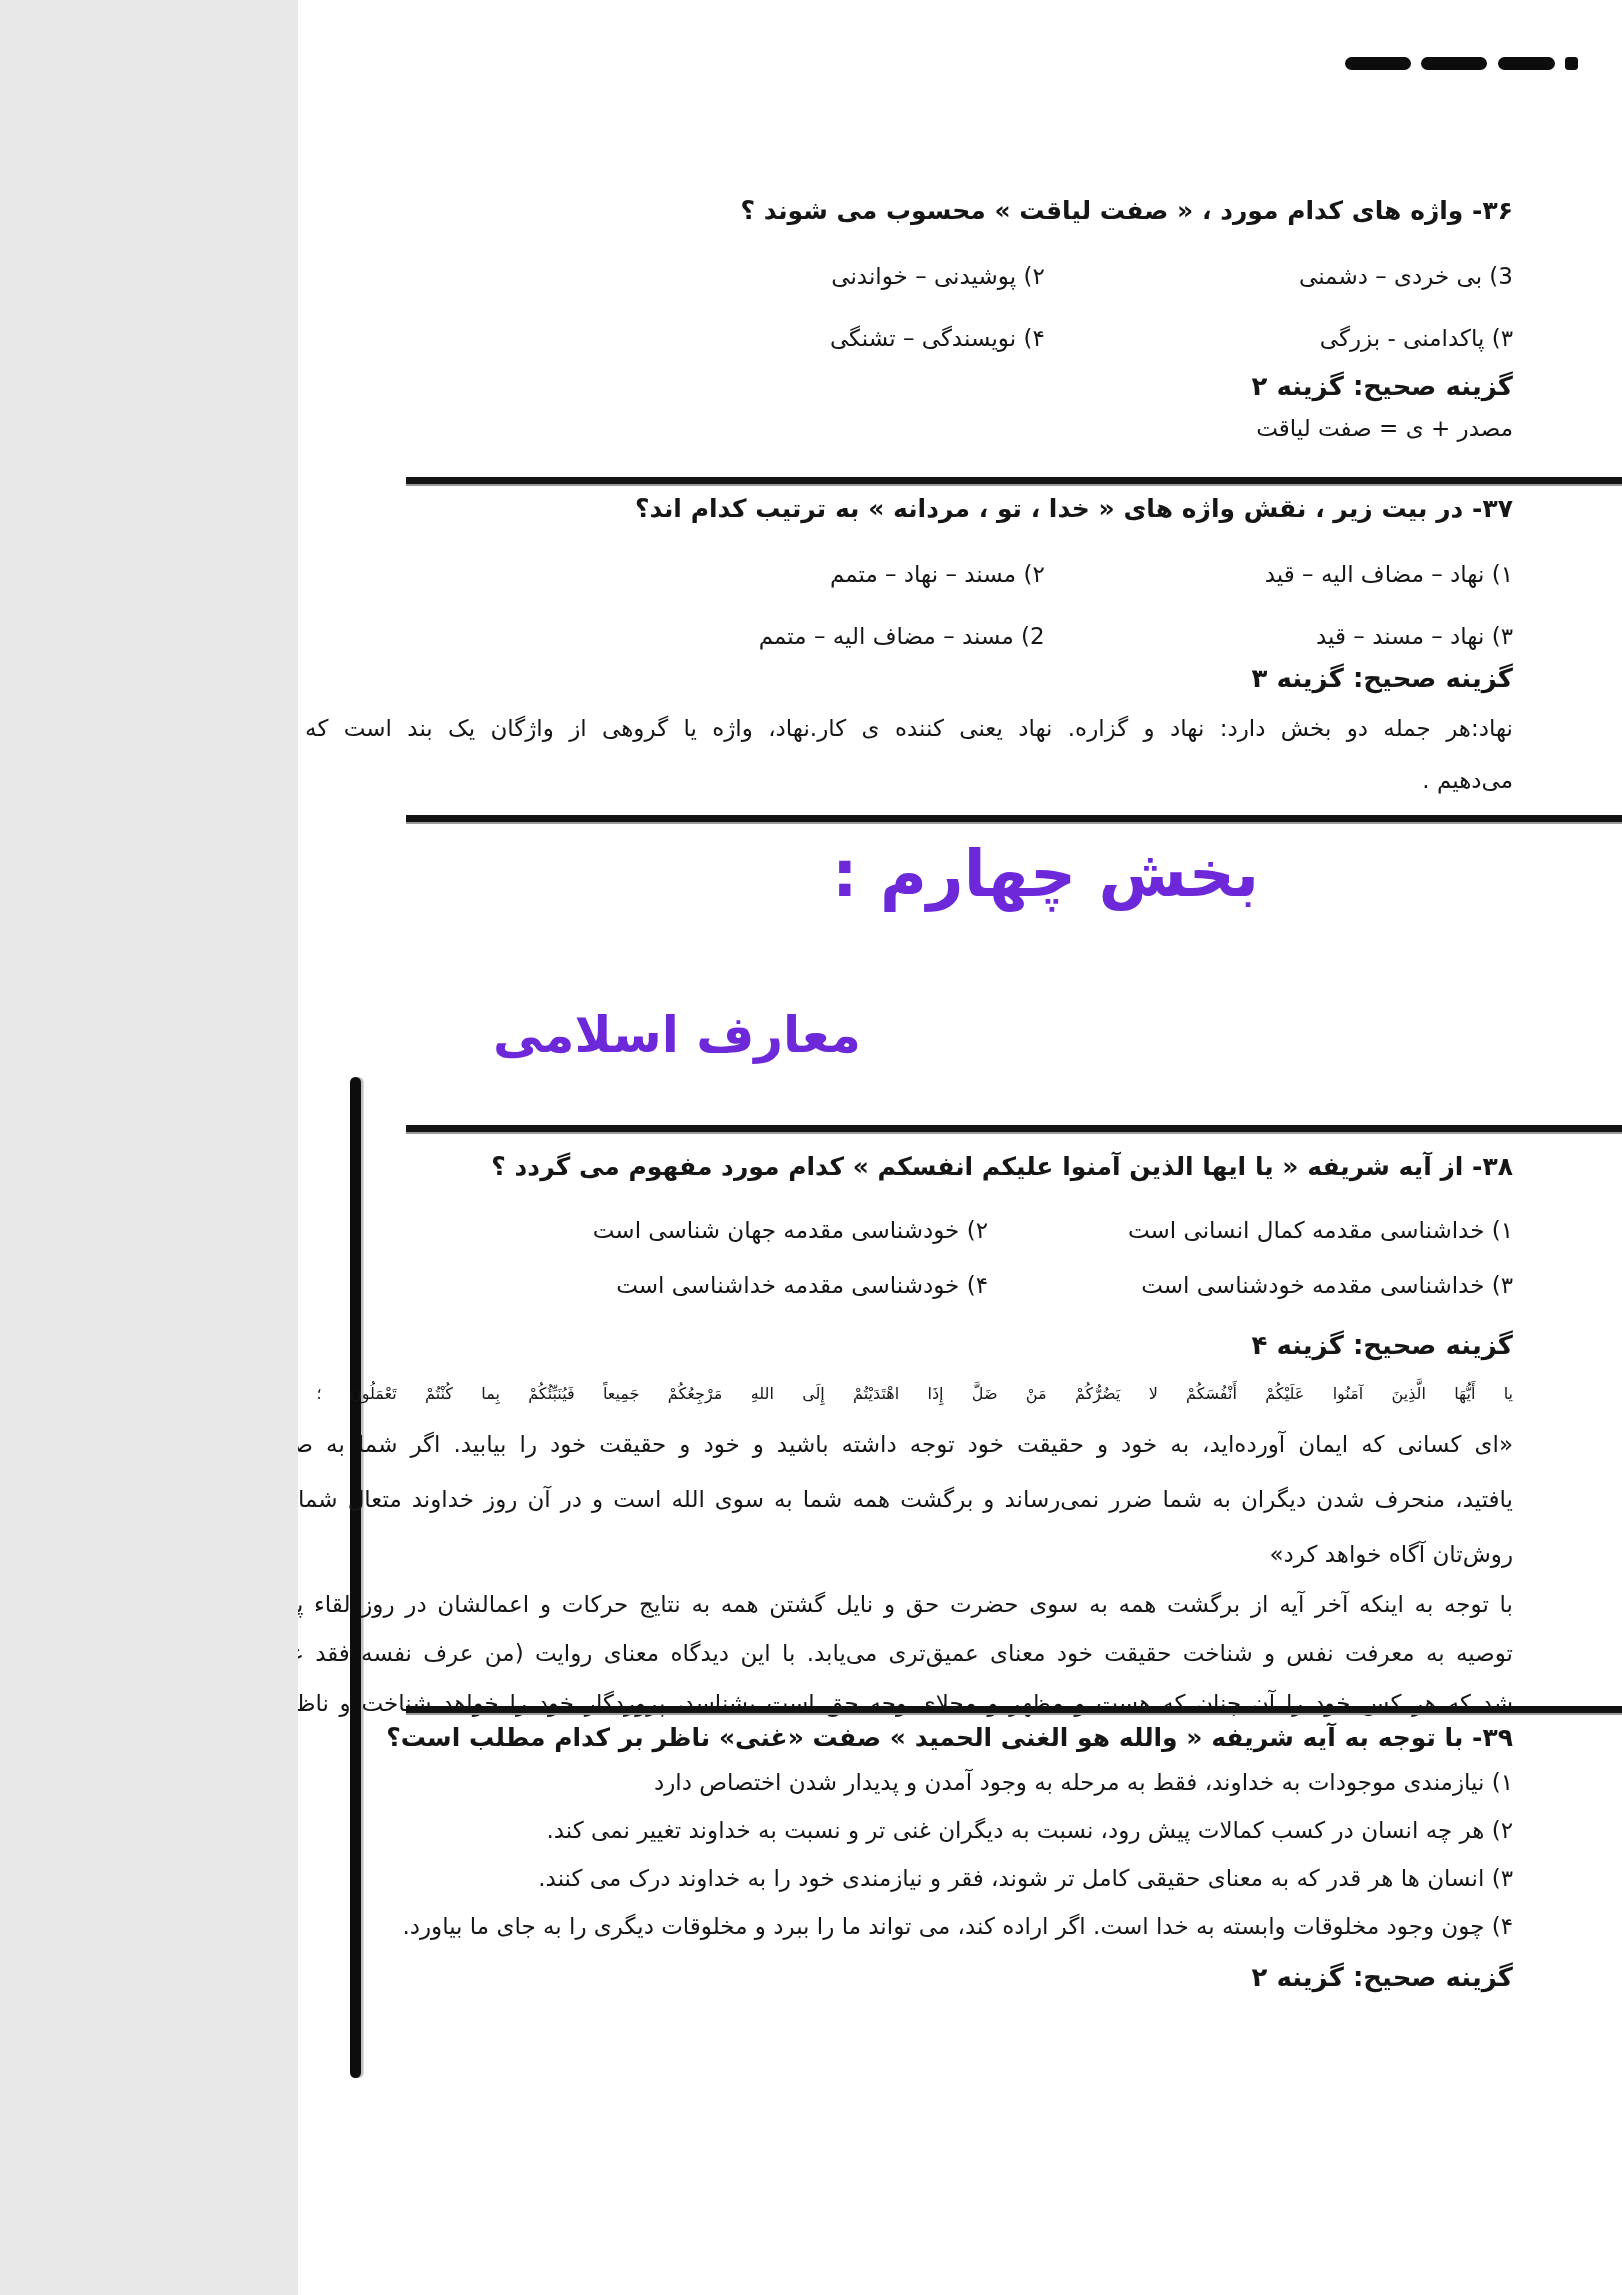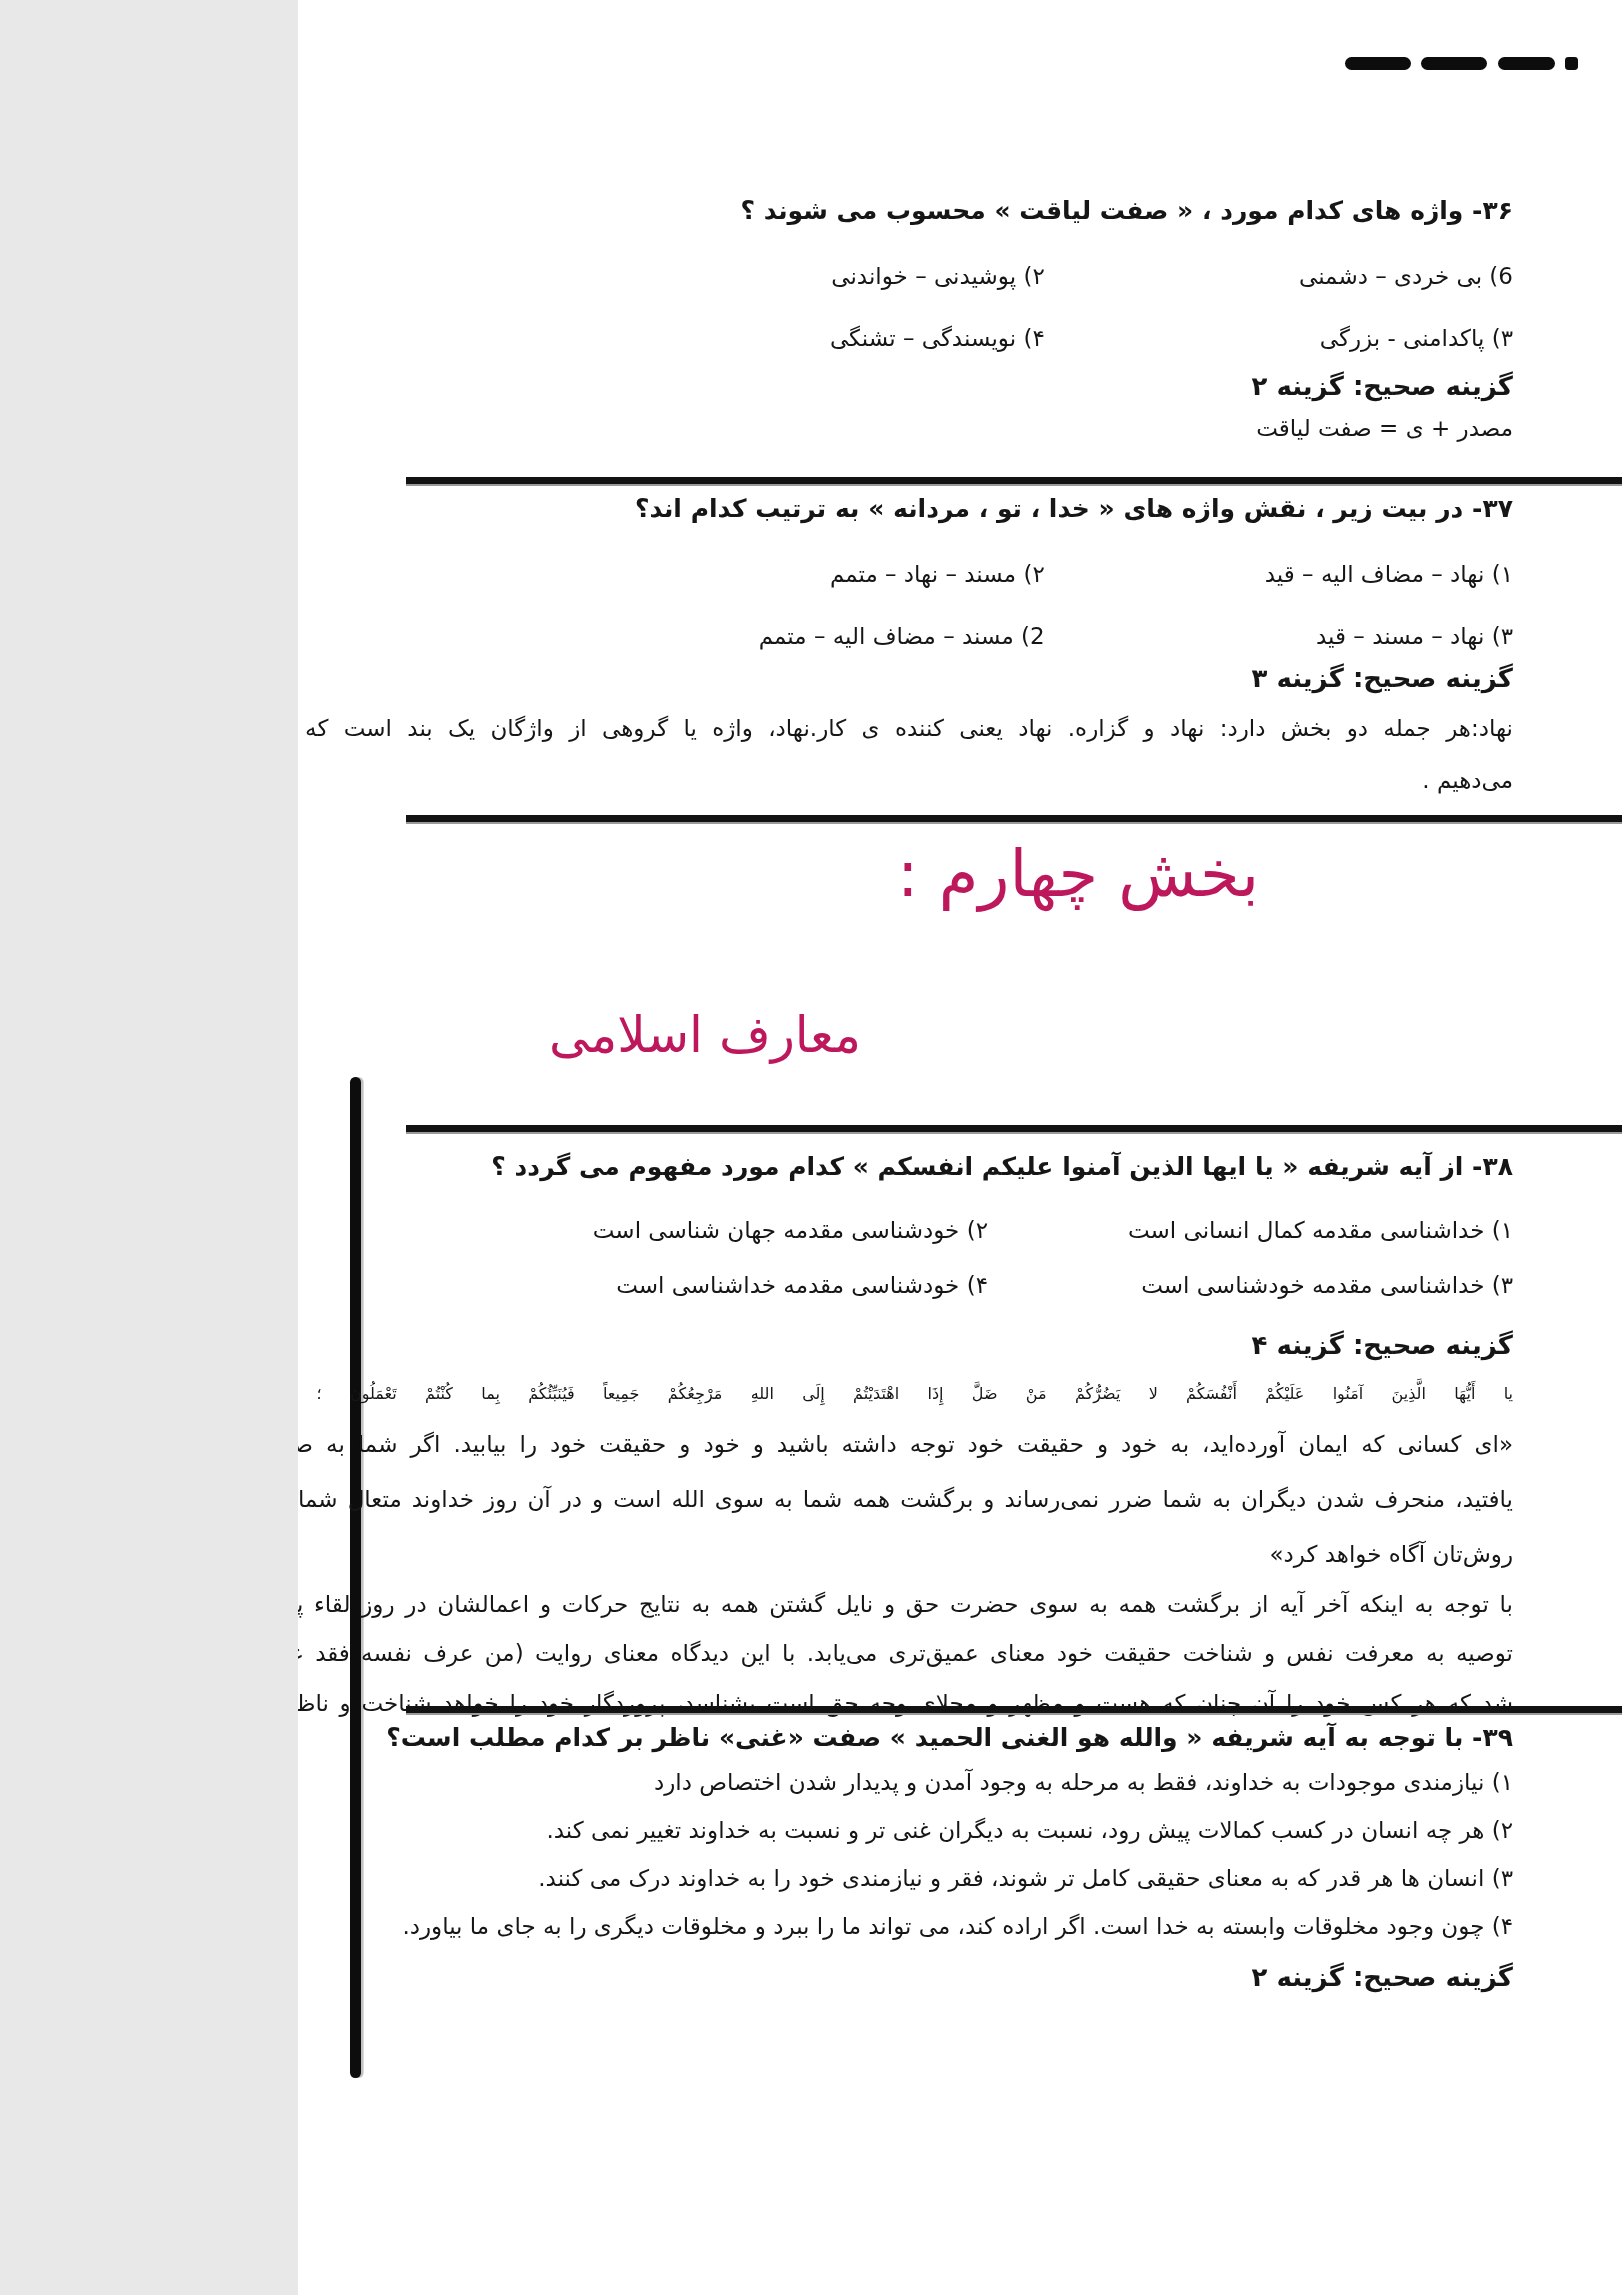--- a/index.html
+++ b/index.html
@@ -19,21 +19,21 @@
   .vline{position:absolute;width:11.2px;background:#0d0d0d;border-radius:5.2px;}
   .vline.right{left:1568px;top:76px;height:909px;box-shadow:2.6px 0 0 #b5b5b5;}
   .vline.left{left:52px;top:1077px;height:1001px;box-shadow:2.6px 0 0 #c2c2c2;}
   
   .sep{position:absolute;left:108px;width:1407px;height:6.9px;background:#121212;border-bottom:2.6px solid #9a9a9a;}
   .sep.s1{top:477px;}
   .sep.s2{top:815px;}
   .sep.s3{top:1125px;}
   .sep.s4{top:1706px;}
   
-  .red-title{position:absolute;color:#be185d;font-weight:normal;white-space:nowrap;}
+  .red-title{position:absolute;color:#6d28d9;font-weight:bold;white-space:nowrap;}
   .red-title.part{top:837px;right:363px;font-size:64px;letter-spacing:1.7px;}
   .red-title.subject{top:1006px;right:761px;font-size:50px;letter-spacing:0.9px;}
   
   .q{position:absolute;right:109px;width:1419px;direction:rtl;text-align:right;}
   .q36{top:191px;} .q37{top:489px;} .q38{top:1147px;} .q39{top:1718px;}
   .heading{font-weight:bold;font-size:25px;line-height:40px;}
   .opt-row{display:grid;direction:rtl;}
   .opt-row.w33{grid-template-columns:33% 1fr;}
   .opt-row.w37{grid-template-columns:37% 1fr;}
   .opt{font-size:23px;line-height:38px;white-space:nowrap;}
@@ -66,21 +66,21 @@
     <span class="dash"></span>
     <span class="dash short"></span>
     <span class="dot"></span>
   </div>
   <div class="vline right"></div>
   <div class="vline left"></div>
 
   <section class="q q36">
     <div class="heading">۳۶- واژه های کدام مورد ، « صفت لیاقت » محسوب می شوند ؟</div>
     <div class="opt-row w33 r1">
-      <div class="opt">6) بی خردی – دشمنی</div>
+      <div class="opt">3) بی خردی – دشمنی</div>
       <div class="opt">۲) پوشیدنی – خواندنی</div>
     </div>
     <div class="opt-row w33 r2">
       <div class="opt">۳) پاکدامنی  - بزرگی</div>
       <div class="opt">۴) نویسندگی – تشنگی</div>
     </div>
     <div class="answer">گزینه صحیح: گزینه ۲</div>
     <div class="note">مصدر + ی = صفت لیاقت</div>
   </section>
 

